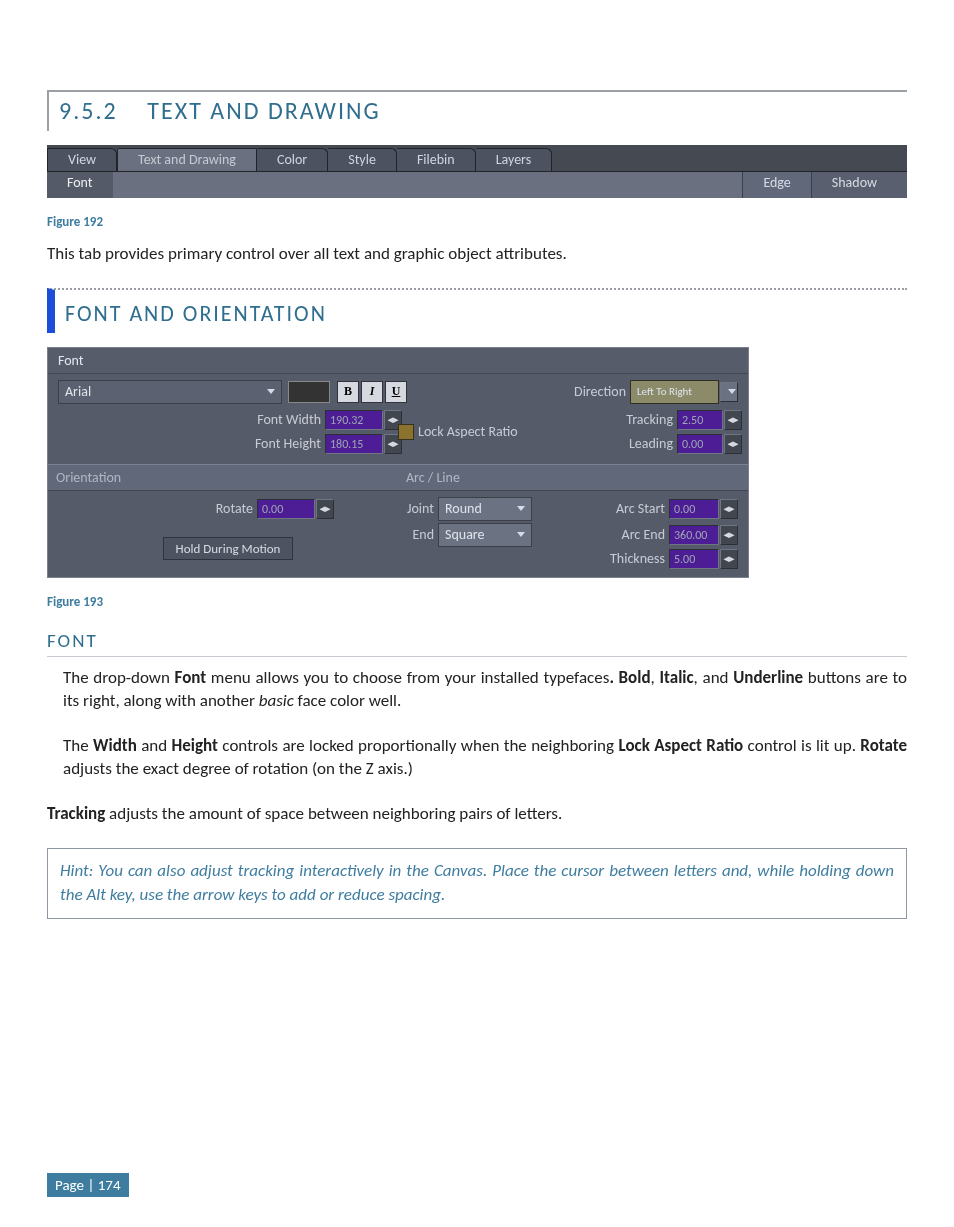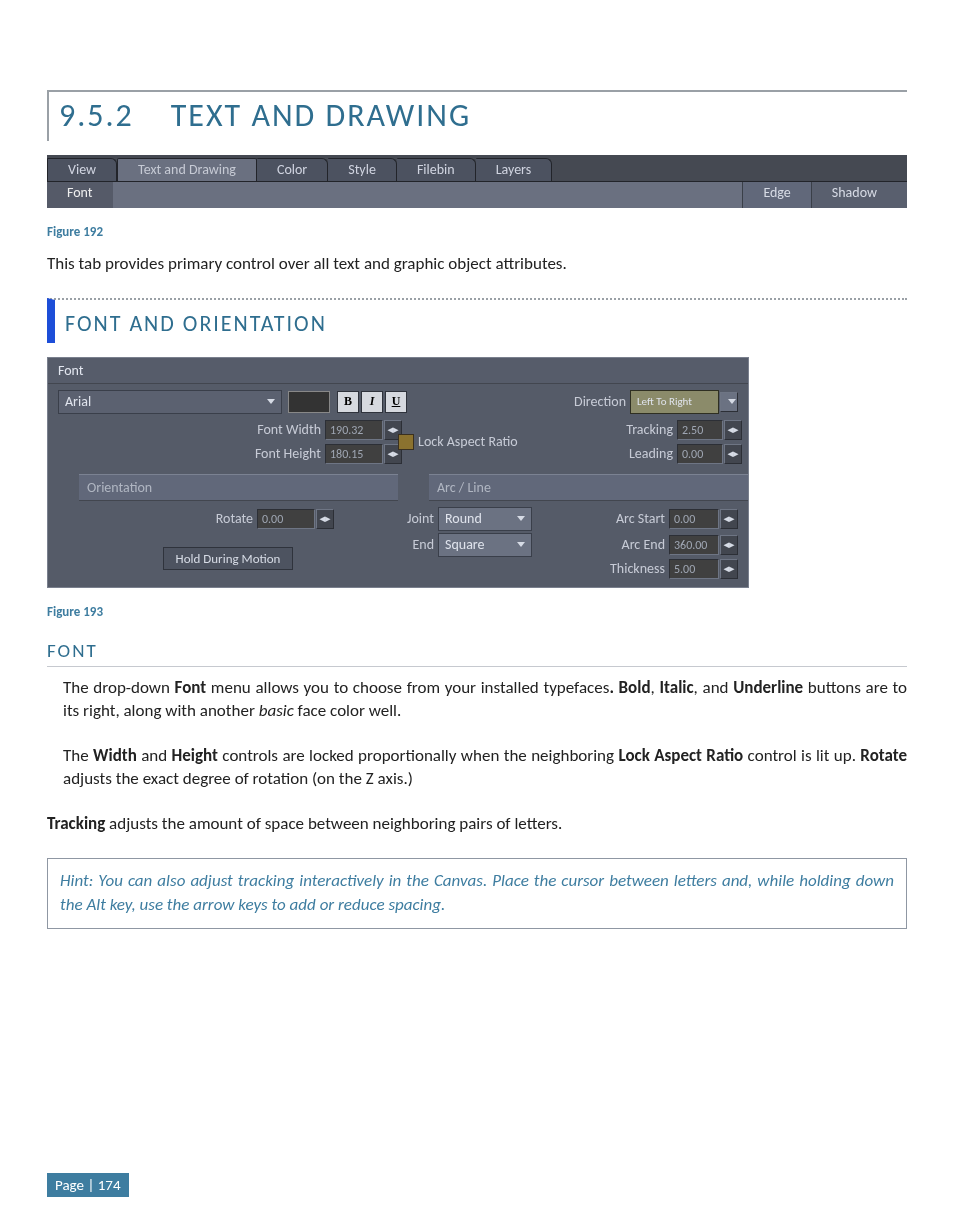--- a/index.html
+++ b/index.html
@@ -21,21 +21,21 @@
   .sect-box {
     border-left: 2px solid #9aa0a6;
     border-top: 2px solid #9aa0a6;
     padding: 4px 0 6px 10px;
     margin-bottom: 14px;
   }
   .sect-title {
     color: #2f6e8f;
     font-family: Calibri, Arial, sans-serif;
     letter-spacing: 2px;
-    font-size: 32px;
+    font-size: 24px;
   }
 
   
   .ribbon {
     width: 100%;
     margin-top: 6px;
   }
   .tabbar {
     height: 26px;
     background: #454952;
@@ -137,35 +137,34 @@
     color: #e2e6ef;
     border-bottom:1px solid #42464f;
   }
   .panel-section-label {
     color:#b0b6c2;
     padding:4px 8px;
     width:100%;
     background:#61687a;
     border-top:1px solid #7b8292;
     border-bottom:1px solid #42464f;
-    margin-left:31px;
   }
   .panel-body { padding: 6px 10px 8px 10px; }
   .panel-split { display:flex; }
   .left-col { width: 50%; }
   .right-col { width: 50%; }
 
   .field {
     display: inline-flex;
     align-items: center;
     margin: 2px 4px;
   }
   .fldlabel { color:#c7cbd6; margin-right:4px;}
   .numbox {
-    background:#404040;
+    background:#4c1d95;
     color:#9fa6b3;
     min-width:48px; height:18px;
     display:inline-flex; align-items:center;
     padding:0 4px;
     border-top:1px solid #2c2f36;
     border-left:1px solid #2c2f36;
     border-right:1px solid #6e7584;
     border-bottom:1px solid #6e7584;
     font-size:12px;
   }

